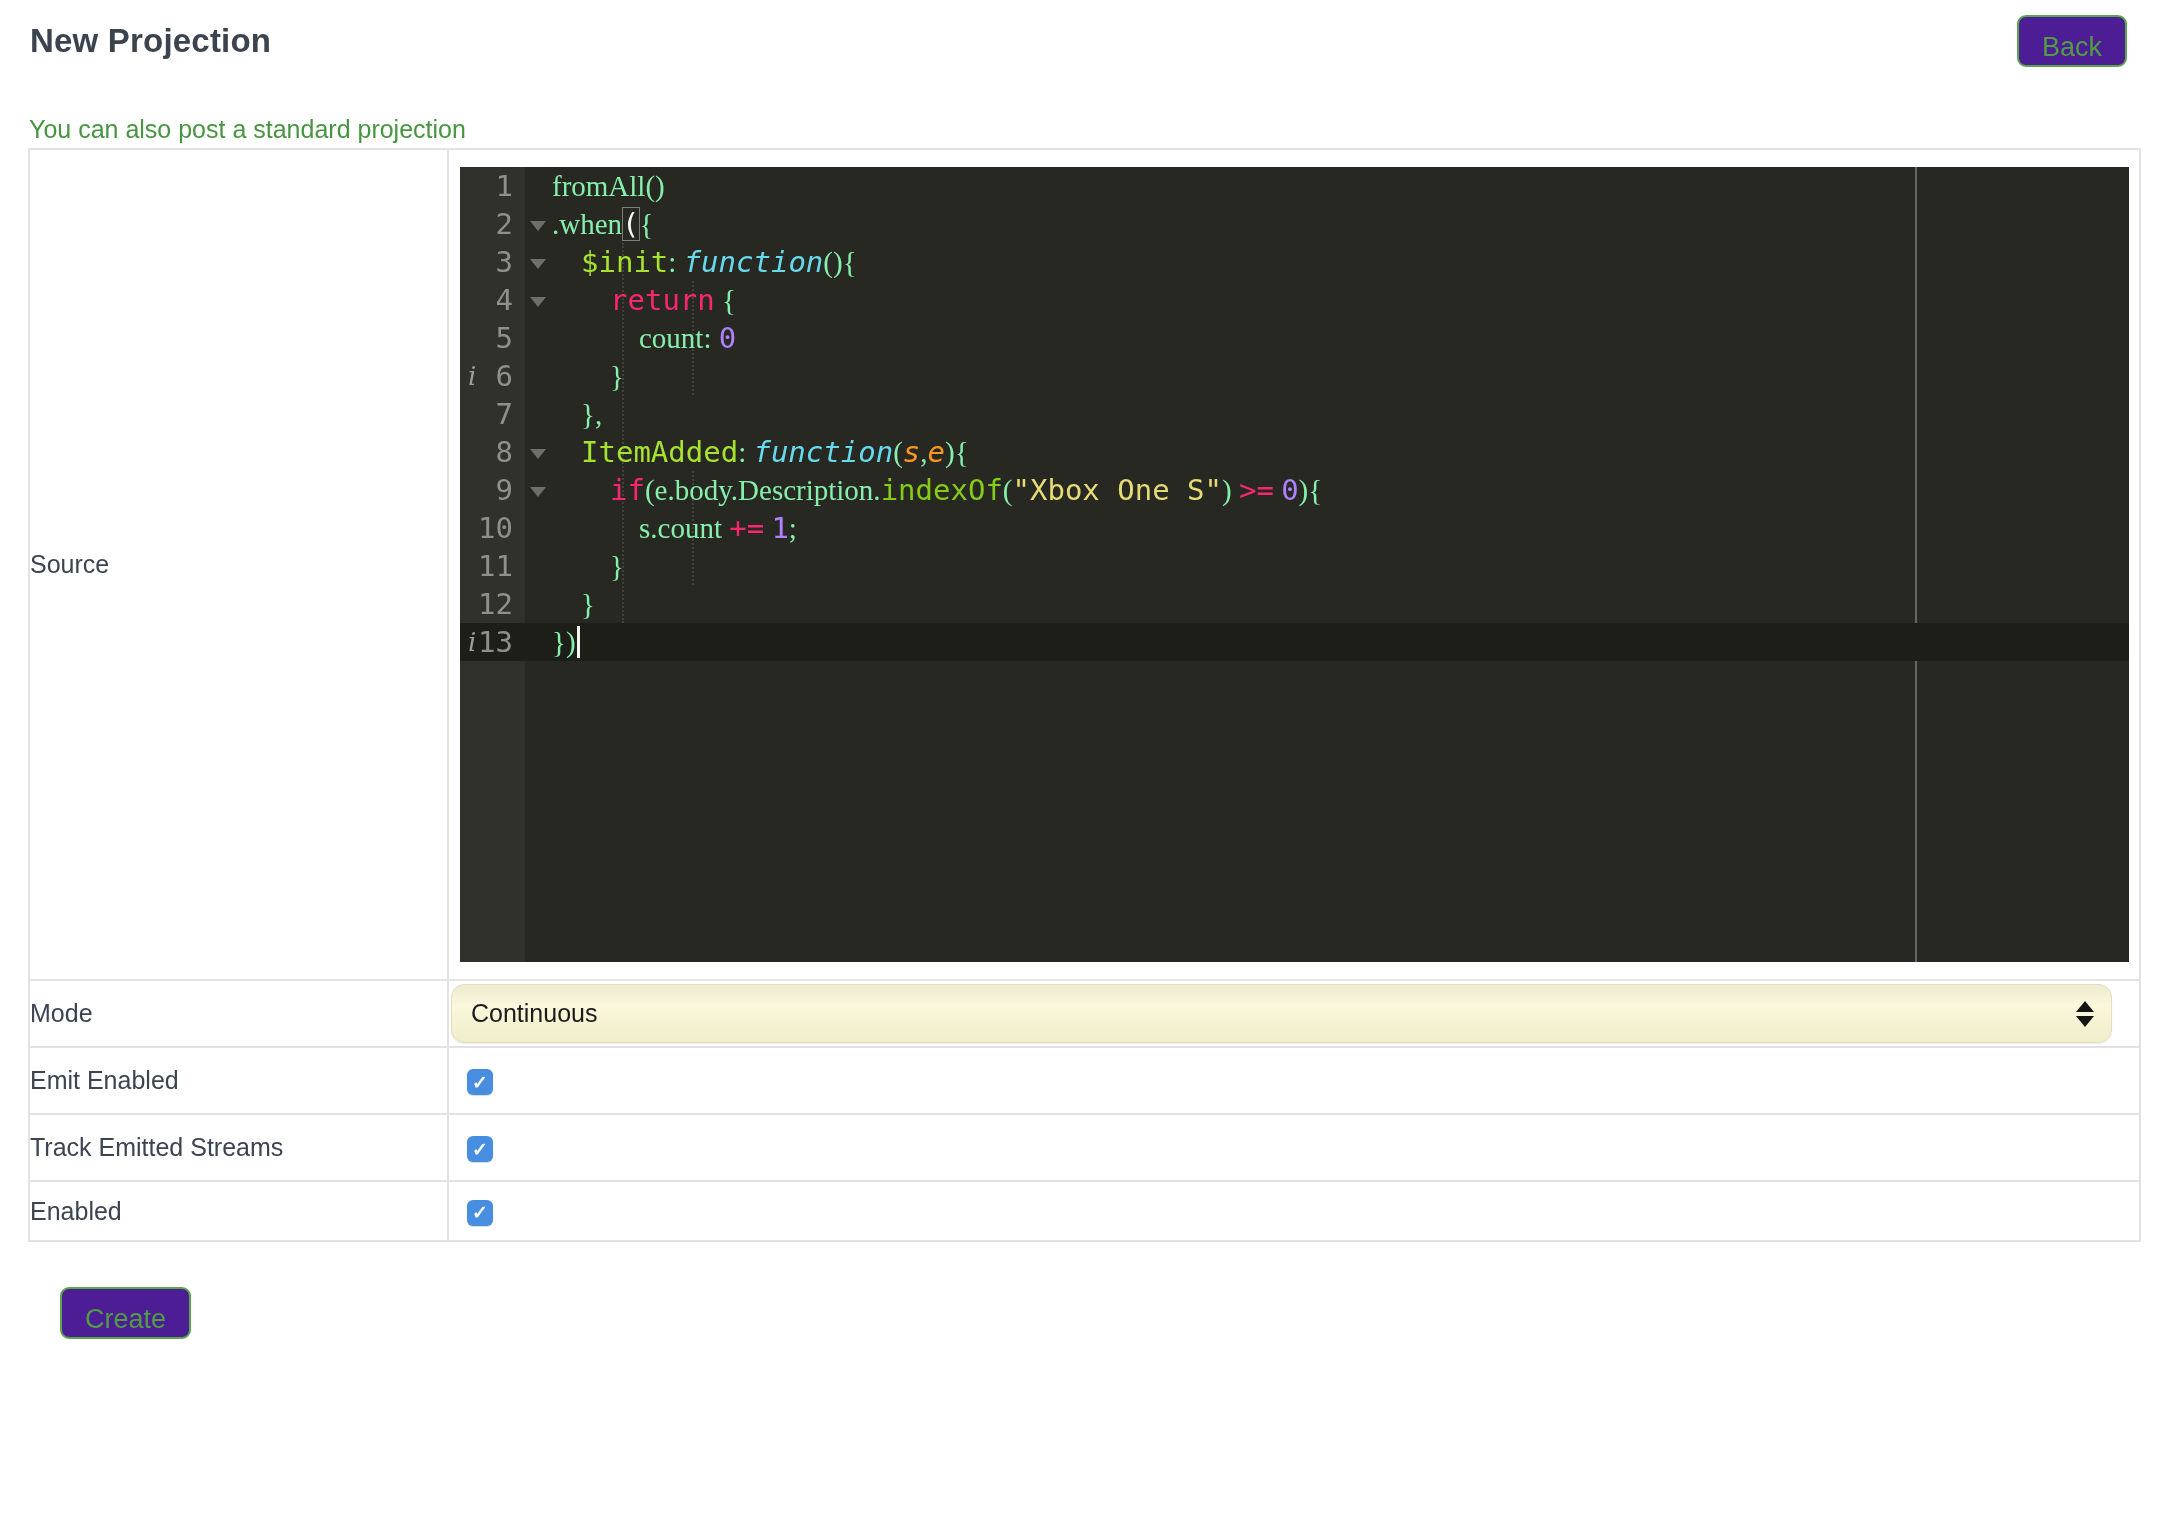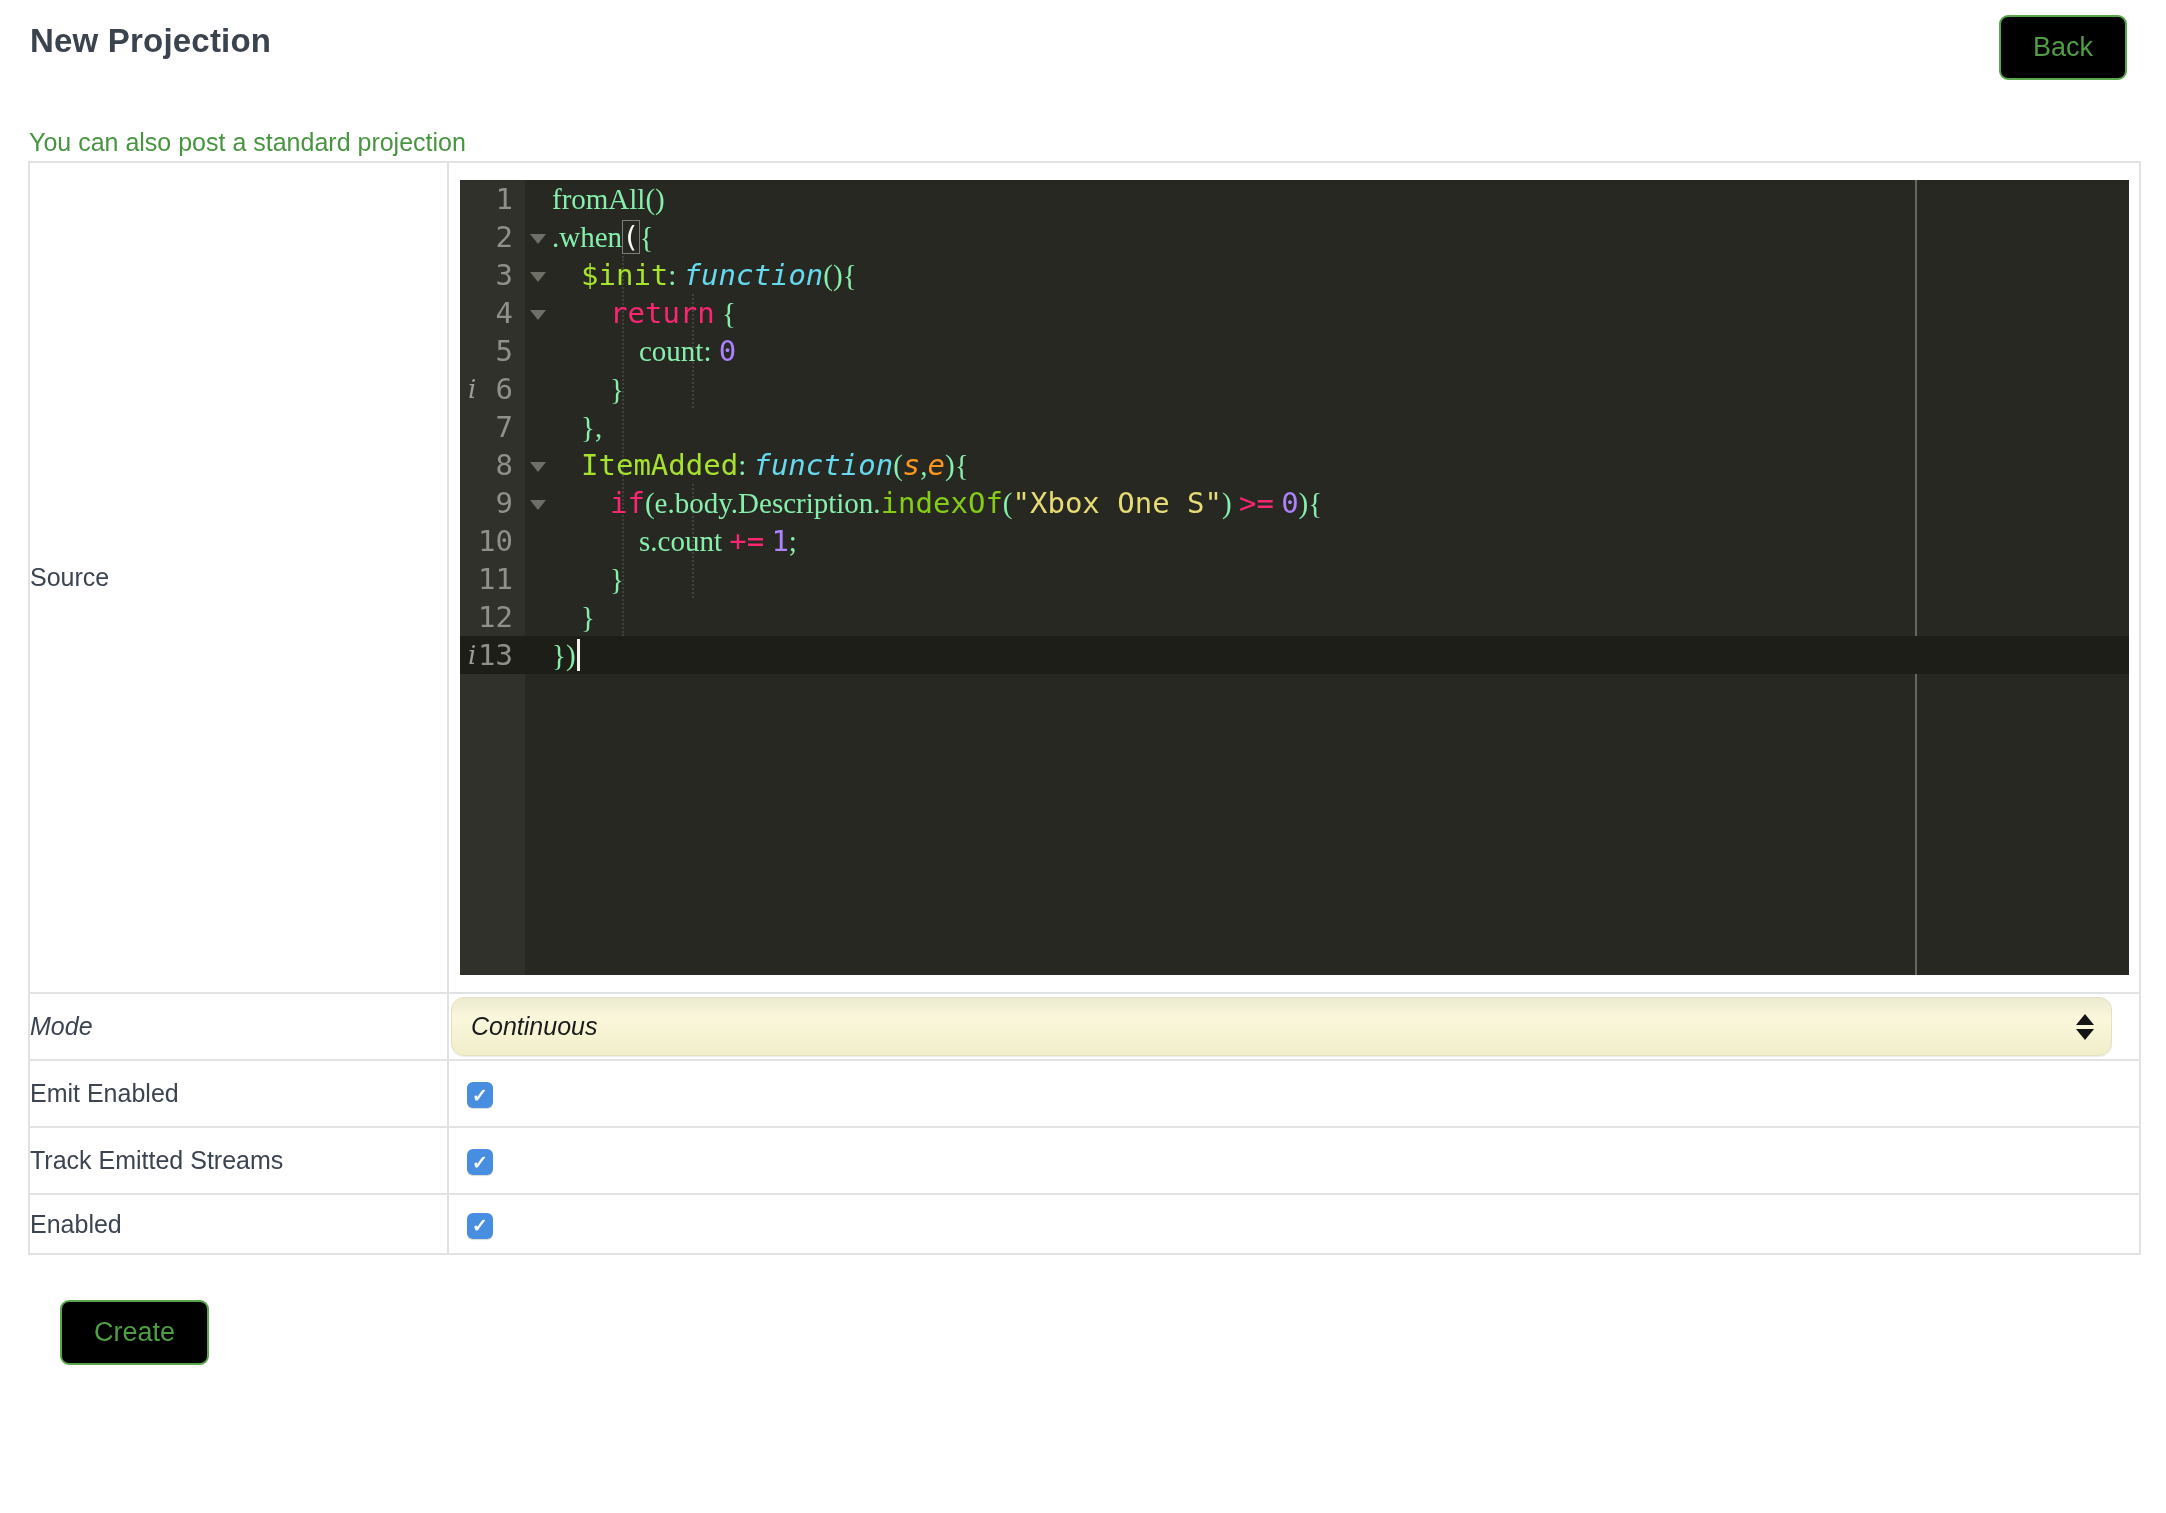--- a/index.html
+++ b/index.html
@@ -7,35 +7,35 @@
   body {
     width:2166px; height:1513px; overflow:hidden;
     background:#ffffff;
     font-family:"Liberation Sans", sans-serif;
     color:#3b4450;
   }
   
   .header { display:flex; justify-content:space-between; align-items:flex-start; padding:15px 39px 0 30px; }
   h1.title { margin:0; padding-top:4px; font-size:33px; line-height:44px; font-weight:bold; color:#3a434e; letter-spacing:0.2px; }
   .btn {
-    background:#000000; border:2px solid #5aa64a; border-radius:9px;
+    background:#4c1d95; border:2px solid #5aa64a; border-radius:9px;
     color:#4f9e43; font-size:27px; font-family:"Liberation Sans", sans-serif;
-    height:65px; padding:0 32px; cursor:pointer; line-height:61px;
+    height:52px; padding:0 23px; cursor:pointer; line-height:61px;
   }
   
   .standard-link { display:inline-block; margin:47px 0 0 29px; font-size:25px; line-height:31px; color:#479540; cursor:pointer; text-decoration:none; }
   
   table.form { margin:3px 0 0 28px; width:2113px; border-collapse:collapse; table-layout:fixed; }
   table.form td { border:2px solid #e0e2e4; vertical-align:middle; padding:0; }
   td.label-cell { width:419px; padding-left:15px; font-size:25px; color:#3b4450; }
   td.value-cell { font-size:25px; color:#161616; }
   tr.row-name td { height:62px; }
   td.name-value { background:#fcf8d6; padding-left:16px; color:#141414; }
   tr.row-source td.value-cell { padding:17px 13px 17px 11px; }
-  tr.row-mode td { height:67px;font-style:italic; }
+  tr.row-mode td { height:67px; }
   tr.row-checkpoints td { height:66px; }
   tr.row-emit td { height:67px;border-radius:10px; }
   tr.row-track td { height:67px; }
   tr.row-enabled td { height:60px; }
   
   .select {
     position:relative; height:59px; margin:0 27px 0 2px;
     background:linear-gradient(#ecead0, #faf7dc 35%, #f1eeca);
     border:1px solid #e3dfc0; border-radius:13px;
     display:flex; align-items:center; padding-left:19px;

